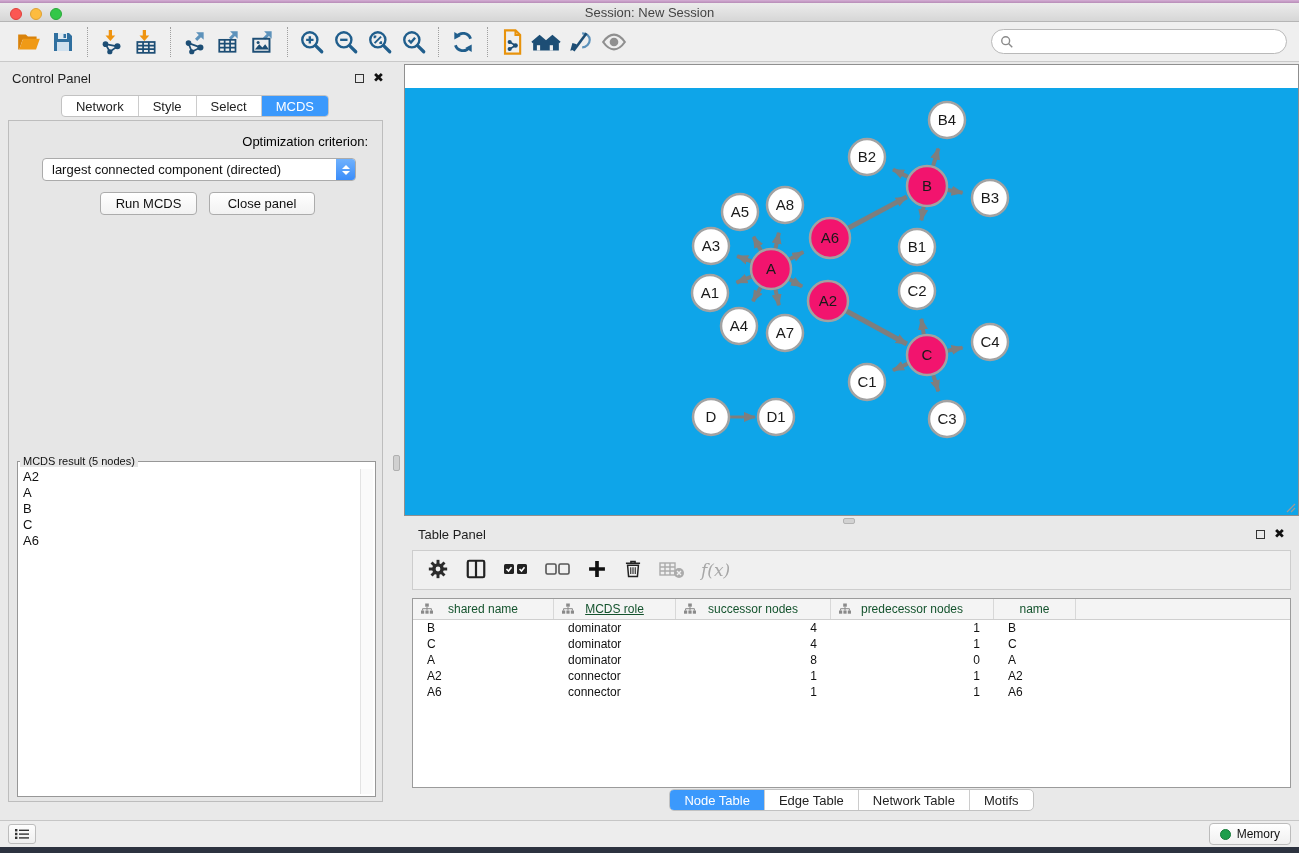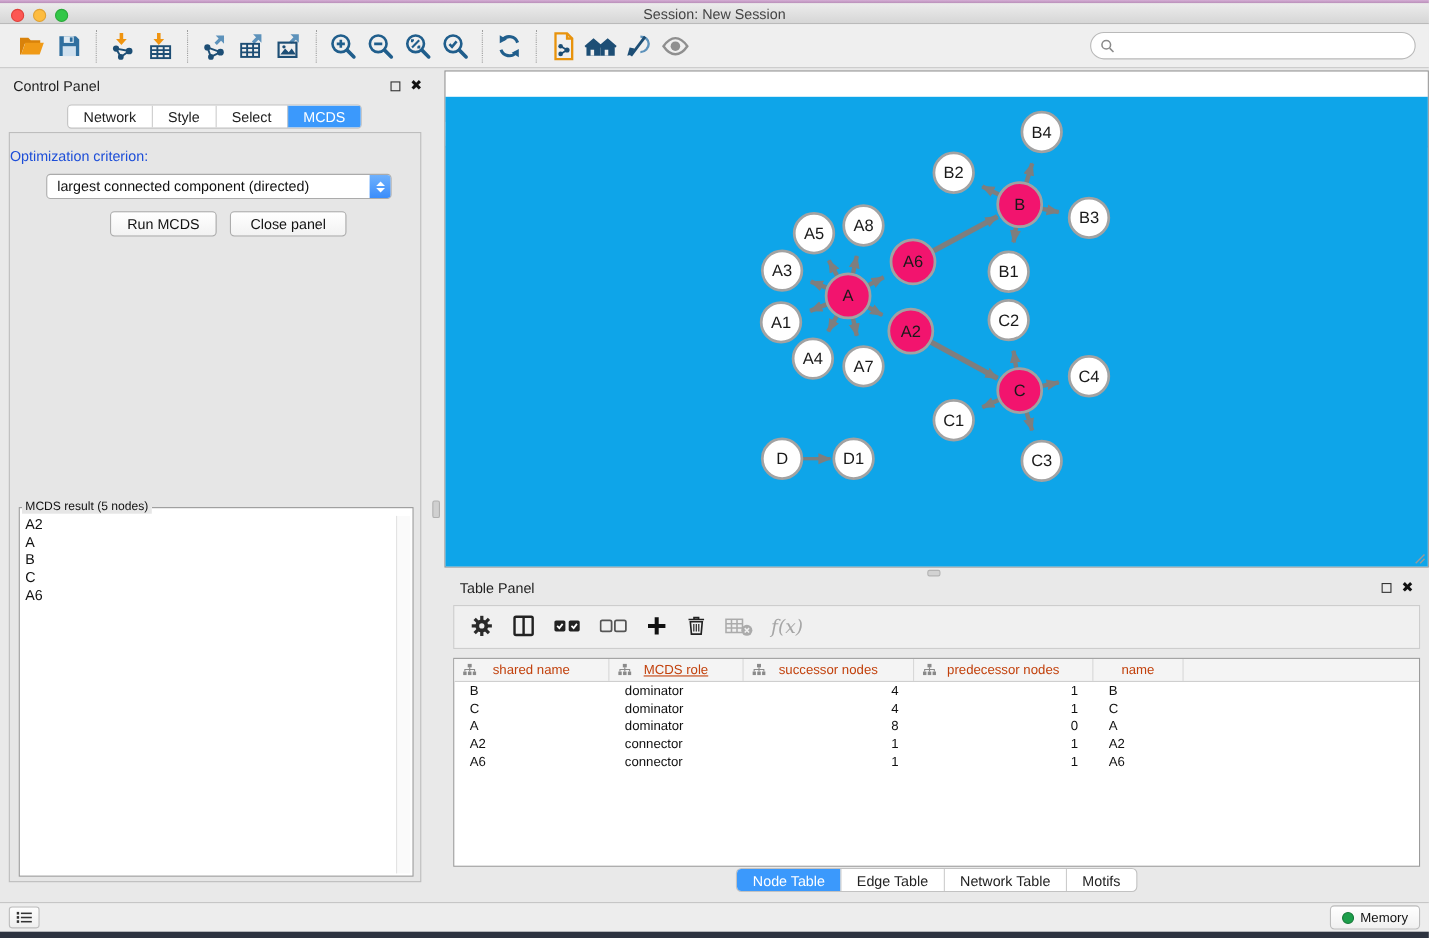--- a/index.html
+++ b/index.html
@@ -30,21 +30,21 @@
   .panel-icons { position:absolute; display:flex; gap:9px; align-items:center; }
   .float-ico { width:9px; height:9px; border:1.5px solid #333; display:inline-block; }
   .close-ico { font-size:13px; font-weight:bold; color:#111; line-height:10px; }
   .seg-tabs { display:flex; background:#fff; border:1px solid #c2c2c2; border-radius:4px; overflow:hidden; height:22px; }
   .seg { padding:0 14px; display:flex; align-items:center; font-size:13px; color:#222; border-left:1px solid #ccc; cursor:default; }
   .seg:first-child { border-left:none; }
   .seg.active { background:#3b99fc; color:#fff; }
   #cp-tabs { top:95px; left:50%; transform:translateX(0); } 
   #cp-tabs-wrap { top:95px; left:0; width:390px; display:flex; justify-content:center; }
   #cp-box { left:8px; top:120px; width:375px; height:682px; background:#e6e6e6; border:1px solid #bdbdbd; }
-  #opt-label { position:absolute; top:13px; left:0; right:14px; text-align:left; color:#1d4ed8; }
+  #opt-label { position:absolute; top:13px; left:0; right:14px; text-align:right; color:#000000; }
   #criterion-select { position:absolute; top:37px; left:33px; width:314px; height:23px; background:#fff; border:1px solid #ababab; border-radius:4px; display:flex; align-items:center; }
   #criterion-select .val { padding-left:9px; font-size:13px; color:#111; flex:1; white-space:nowrap; overflow:hidden; }
   #criterion-select .stepper { width:19px; height:21px; background:linear-gradient(#6fb1fd,#3b8dfa); border-radius:0 3px 3px 0; display:flex; flex-direction:column; align-items:center; justify-content:center; gap:2px; }
   .tri-up { width:0; height:0; border-left:4px solid transparent; border-right:4px solid transparent; border-bottom:4px solid #fff; }
   .tri-dn { width:0; height:0; border-left:4px solid transparent; border-right:4px solid transparent; border-top:4px solid #fff; }
   .mac-btn { position:absolute; top:71px; height:23px; background:linear-gradient(#ffffff,#f2f2f2); border:1px solid #acacac; border-radius:4px; font-size:13px; color:#111; display:flex; align-items:center; justify-content:center; }
   #run-btn { left:91px; width:97px; }
   #closep-btn { left:200px; width:106px; }
   #mcds-fieldset { position:absolute; left:8px; top:334px; width:359px; height:342px; border:1px solid #979797; background:#fff; }
   #mcds-fieldset legend { font-size:11px; color:#111; background:#e6e6e6; padding:0 3px; margin-left:2px; }
@@ -62,21 +62,21 @@
   #resize-grip { position:absolute; right:2px; bottom:2px; width:12px; height:12px; }
   #hdivider-thumb { left:843px; top:518px; width:12px; height:6px; background:#d2d2d2; border:1px solid #b3b3b3; border-radius:2px; }
 
   
   #table-panel { left:404px; top:526px; width:895px; height:294px; }
   #tp-title { position:absolute; left:14px; top:1px; color:#1e1e1e; }
   #tp-toolbar { position:absolute; left:8px; right:8px; top:24px; height:40px; background:#f0f0f0; border:1px solid #cdcdcd; display:flex; align-items:center; padding-left:14px; gap:16px; }
   #fx-label { font-family:"DejaVu Serif",serif; font-style:italic; font-size:17px; color:#a6a6a6; }
   #tbl { position:absolute; left:8px; right:8px; top:72px; height:190px; background:#fff; border:1px solid #9b9b9b; overflow:hidden; }
   #tbl-head { display:flex; height:21px; background:#f4f4f4; border-bottom:1px solid #cfcfcf; }
-  .hcell { position:relative; border-right:1px solid #d8d8d8; display:flex; align-items:center; justify-content:center; font-size:12px; color:#c2410c; }
+  .hcell { position:relative; border-right:1px solid #d8d8d8; display:flex; align-items:center; justify-content:center; font-size:12px; color:#14532d; }
   .hcell .tree { position:absolute; left:8px; top:4px; }
   .trow { display:flex; height:16px; align-items:center; }
   .tcell { font-size:12px; color:#111; white-space:nowrap; overflow:hidden; }
   #table-tabs-wrap { position:absolute; left:0; right:0; top:263px; display:flex; justify-content:center; }
   #table-tabs-wrap .seg-tabs { border-radius:5px; }
 
   
   #status-bar { left:0; right:0; top:820px; height:27px; background:#ededed; border-top:1px solid #c6c6c6; }
   #status-list-btn { position:absolute; left:8px; top:3px; width:28px; height:20px; background:linear-gradient(#fdfdfd,#efefef); border:1px solid #bdbdbd; border-radius:3px; display:flex; align-items:center; justify-content:center; }
   #memory-btn { position:absolute; right:8px; top:2px; height:22px; padding:0 10px; background:linear-gradient(#ffffff,#f0f0f0); border:1px solid #bcbcbc; border-radius:4px; display:flex; align-items:center; gap:6px; font-size:12px; color:#111; }

